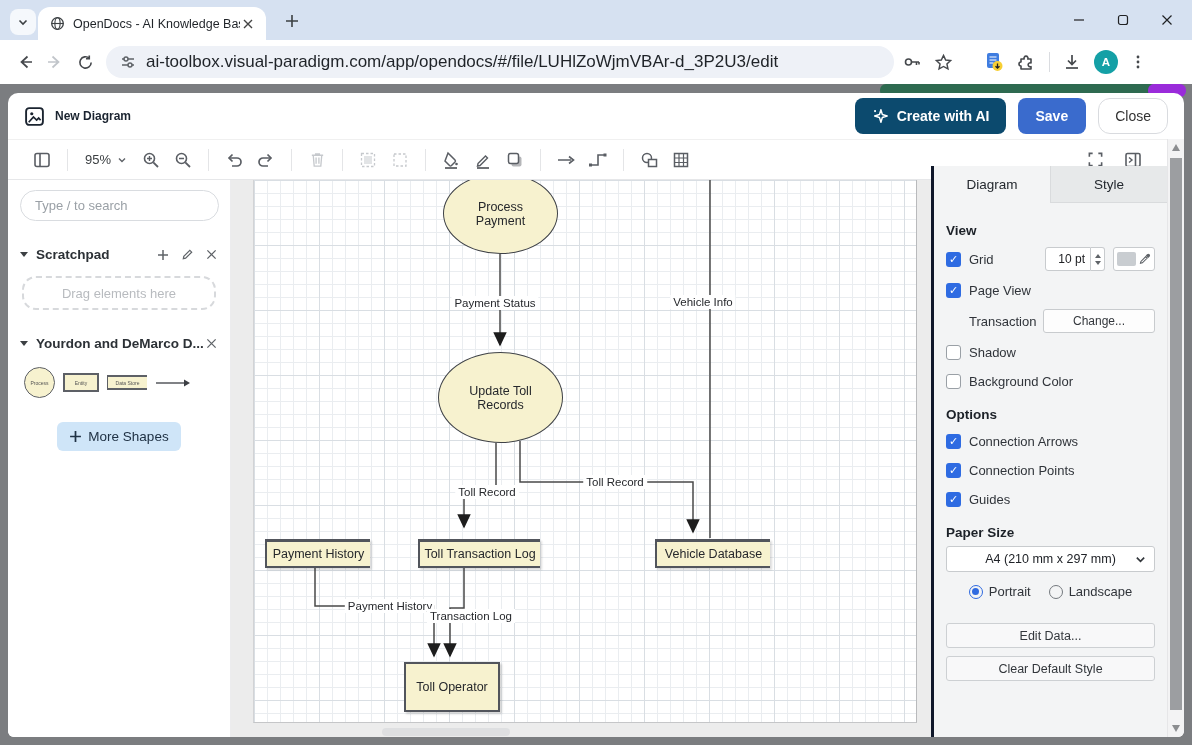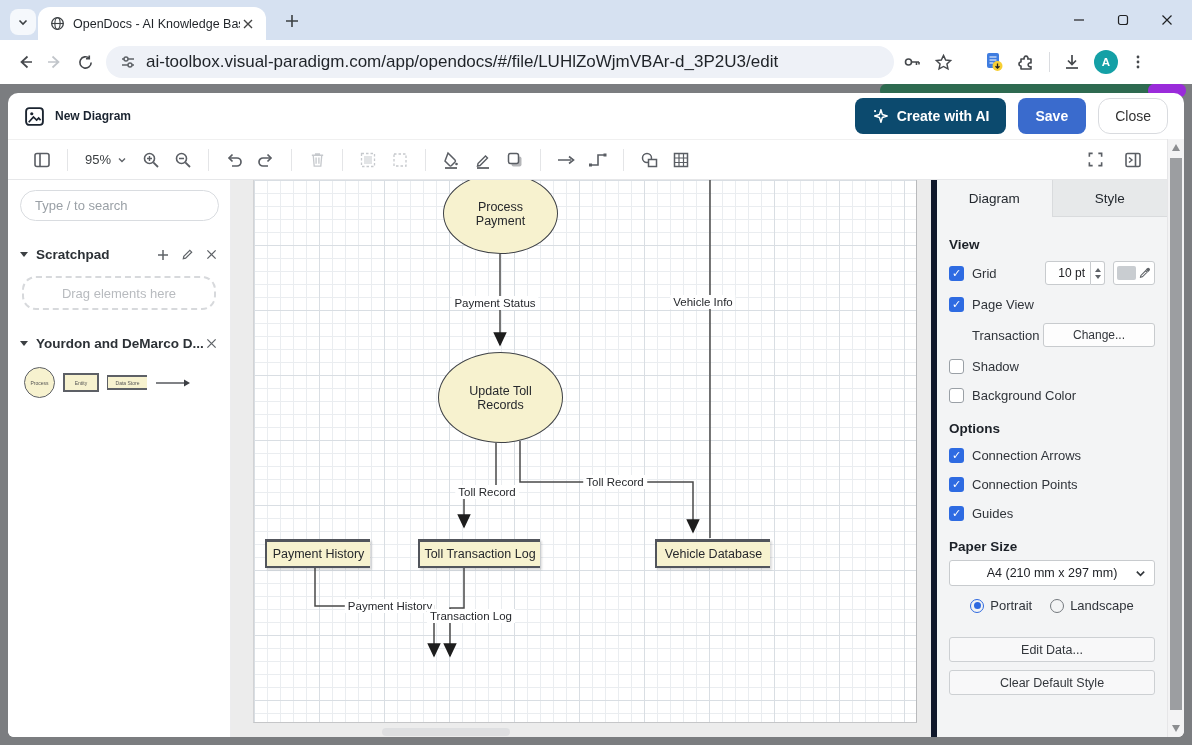--- a/index.html
+++ b/index.html
@@ -72,21 +72,21 @@
       border-left:1px solid #d2d3d5; border-right:1px solid #b9babc; border-bottom:1px solid #c5c6c8; }
   .edges { position:absolute; left:0; top:0; z-index:1; }
   .node { position:absolute; z-index:2; display:flex; align-items:center; justify-content:center; text-align:center; font-size:12.5px; font-weight:500; color:#26282c; background:#f7f2cf; }
   .n-ellipse { border:1.6px solid #3f4247; border-radius:50%; padding:0 10px; }
   .n-store { border-top:3px solid #52555c; border-left:2px solid #52555c; border-bottom:2px solid #52555c; box-shadow:2px 2px 2px rgba(0,0,0,.14); }
   .n-entity { border:2px solid #52555c; box-shadow:2px 2px 2px rgba(0,0,0,.16); }
   .flowlabel { position:absolute; z-index:3; transform:translate(-50%,-50%); background:#fff; padding:1px 3px; font-size:11.5px; color:#26282c; white-space:nowrap; }
   .hscroll { position:absolute; left:151px; top:548px; width:128px; height:8px; border-radius:4px; background:#dedfe1; z-index:4; }
 
   
-  .panel { position:absolute; right:17px; top:87px; bottom:0; width:236px; background:#f3f4f5; border-left:6px solid #0f172a; }
+  .panel { position:absolute; right:17px; top:73px; bottom:0; width:236px; background:#f3f4f5; border-left:3px solid #0f172a; }
   .ptabs { display:flex; height:37px; }
   .ptab { flex:1; display:flex; align-items:center; justify-content:center; font-size:13.5px; font-weight:500; color:#24292f; }
   .ptab.active { background:#f3f4f5; border-right:1px solid #d9dbdd; }
   .ptab.inactive { background:#e7e9ea; border-bottom:1px solid #d9dbdd; }
   .pbody { padding:12px 12px 0 12px; }
   .ptitle { font-size:13.5px; font-weight:bold; color:#1c2128; margin:8px 0 4px 0; }
   .prow { display:flex; align-items:center; margin:9px 0; min-height:20px; }
   .cb { width:15px; height:15px; border-radius:3px; background:#2e6be2; color:#fff; font-size:11px; line-height:15px; text-align:center; flex:0 0 auto; }
   .cb::after { content:"✓"; }
   .cb-off { width:15px; height:15px; border-radius:3px; background:#fff; border:1px solid #9aa0a6; flex:0 0 auto; }
@@ -431,20 +431,26 @@
         <div class="th-process">Process</div>
         <div class="th-entity">Entity</div>
         <div class="th-store">Data Store</div>
         <span>
             <svg width="36" height="10" viewBox="0 0 36 10">
               <path d="M1 5 H30" stroke="#3c3f44" stroke-width="1.3"></path>
               <path d="M29 1.5 L35 5 L29 8.5 Z" fill="#3c3f44"></path>
             </svg>
           </span>
       </div>
+      <button class="btn-moreshapes">
+        <svg width="13" height="13" viewBox="0 0 12 12">
+            <path d="M6 1 V11 M1 6 H11" stroke="#203245" stroke-width="1.6"></path>
+          </svg>
+        <span>More Shapes</span>
+      </button>
     </div>
 
     <div class="canvas">
       <div class="page"></div>
 
       <svg class="edges" width="700" height="557" viewBox="0 0 700 557">
         <defs>
           <marker id="arr" markerWidth="11" markerHeight="11" refX="8.5" refY="5" orient="auto">
             <path d="M0,0.5 L9.5,5 L0,9.5 Z" fill="#1d1d1d"></path>
           </marker>
@@ -457,20 +463,21 @@
           <path d="M84,388 V426 H203 V476" marker-end="url(#arr)"></path>
           <path d="M233,388 V428 H219 V476" marker-end="url(#arr)"></path>
         </g>
       </svg>
 
       <div class="node n-ellipse" style="left:212px; top:-7px; width:115px; height:81px;">Process Payment</div>
       <div class="node n-ellipse" style="left:207px; top:172px; width:125px; height:91px;">Update Toll Records</div>
       <div class="node n-store" style="left:34px; top:359px; width:105px; height:29px;">Payment History</div>
       <div class="node n-store" style="left:187px; top:359px; width:122px; height:29px;">Toll Transaction Log</div>
       <div class="node n-store" style="left:424px; top:359px; width:115px; height:29px;">Vehicle Database</div>
+      <div class="node n-entity" style="left:173px; top:482px; width:96px; height:50px;">Toll Operator</div>
 
       <div class="flowlabel" style="left:264px; top:123px;">Payment Status</div>
       <div class="flowlabel" style="left:472px; top:122px;">Vehicle Info</div>
       <div class="flowlabel" style="left:256px; top:312px;">Toll Record</div>
       <div class="flowlabel" style="left:384px; top:302px;">Toll Record</div>
       <div class="flowlabel" style="left:159px; top:426px;">Payment History</div>
       <div class="flowlabel" style="left:240px; top:436px;">Transaction Log</div>
 
       <div class="hscroll"></div>
     </div>

